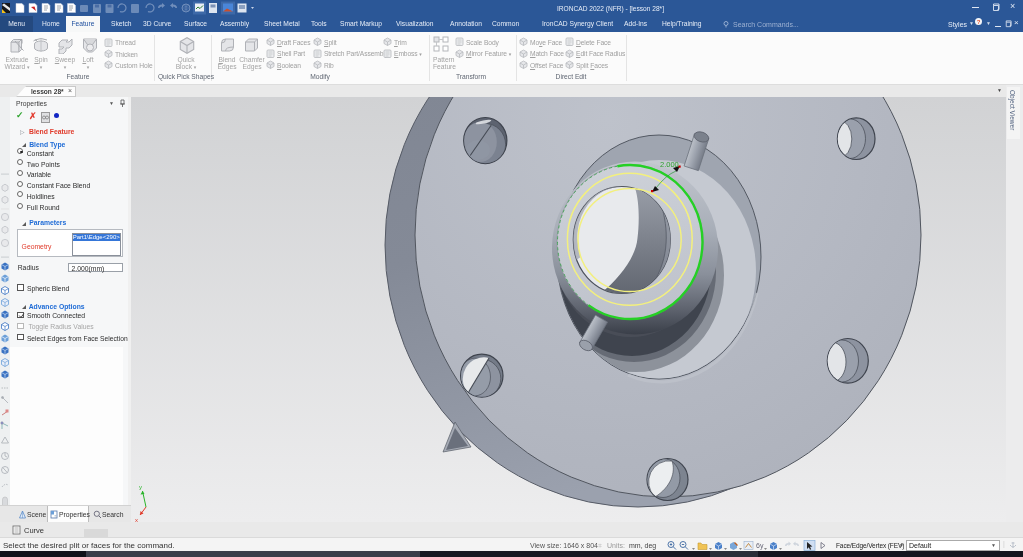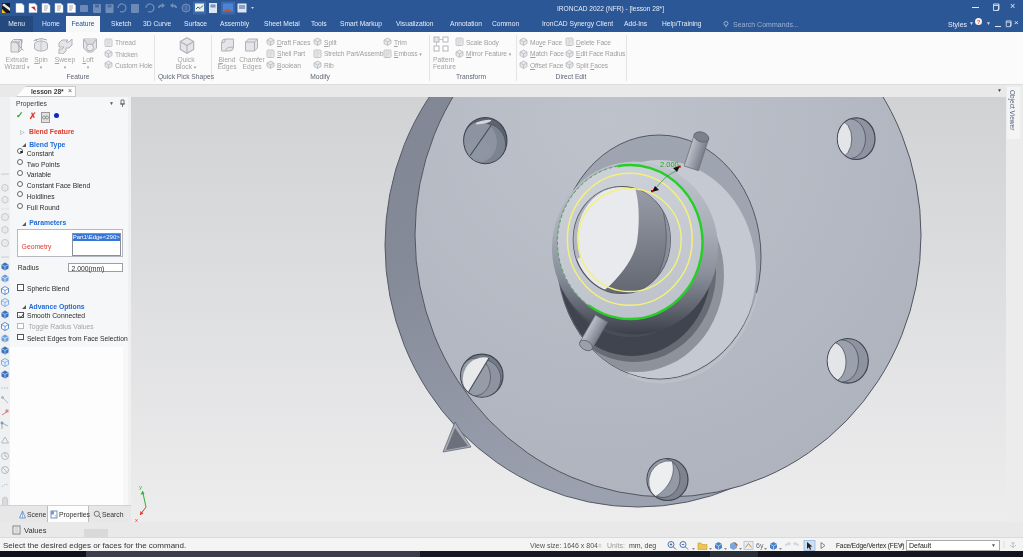--- a/index.html
+++ b/index.html
@@ -655,25 +655,25 @@
       <circle cx="3.8" cy="3.8" r="2.6" fill="none" stroke="#667" stroke-width="0.9"></circle>
       <path d="M5.8 5.8 L8 8" stroke="#667" stroke-width="1"></path>
     </svg>
   <span class="abs" style="left:102px;top:5px;">Search</span>
 </div>
 <div id="shapesbar">
   <svg class="abs" style="left:12px;top:3px" width="9" height="10" viewBox="0 0 9 10">
       <rect x="1" y="1" width="7" height="8" fill="#fafafa" stroke="#666" stroke-width="0.8"></rect>
       <path d="M2.5 3 h4 M2.5 5 h4 M2.5 7 h4" stroke="#888" stroke-width="0.6"></path>
     </svg>
-  <span class="abs" style="left:24px;top:3.5px;font-size:7.5px;color:#333;">Values</span>
+  <span class="abs" style="left:24px;top:3.5px;font-size:7.5px;color:#333;">Curve</span>
   <div class="abs" style="left:84px;top:7px;width:24px;height:8px;background:#d9d9d9;"></div>
 </div>
 <div id="statusbar">
-  <span class="abs" style="left:3px;top:2.5px;font-size:8px;">Select the desired edges or faces for the command.</span>
+  <span class="abs" style="left:3px;top:2.5px;font-size:8px;">Select the desired plit or faces for the command.</span>
   <span class="abs" style="left:530px;top:3.5px;color:#555;">View size: 1646 x  804</span>
   <span class="abs" style="left:598px;top:3.5px;color:#b0b0b0;">⌗</span>
   <span class="abs" style="left:607px;top:3.5px;color:#9a9a9a;">Units:</span>
   <span class="abs" style="left:629px;top:3.5px;color:#444;">mm, deg</span>
   <svg class="abs" style="left:666px;top:2px" width="165" height="11" viewBox="0 0 165 11">
     <g stroke="#3b66a0" fill="none" stroke-width="0.9">
       <circle cx="5" cy="4.5" r="3"></circle>
         <path d="M7.2 6.7 L10 9.5 M3.8 4.5 h2.4 M5 3.3 v2.4"></path>
       <circle cx="17" cy="4.5" r="3"></circle>
         <path d="M19.2 6.7 L22 9.5 M15.8 4.5 h2.4"></path>

